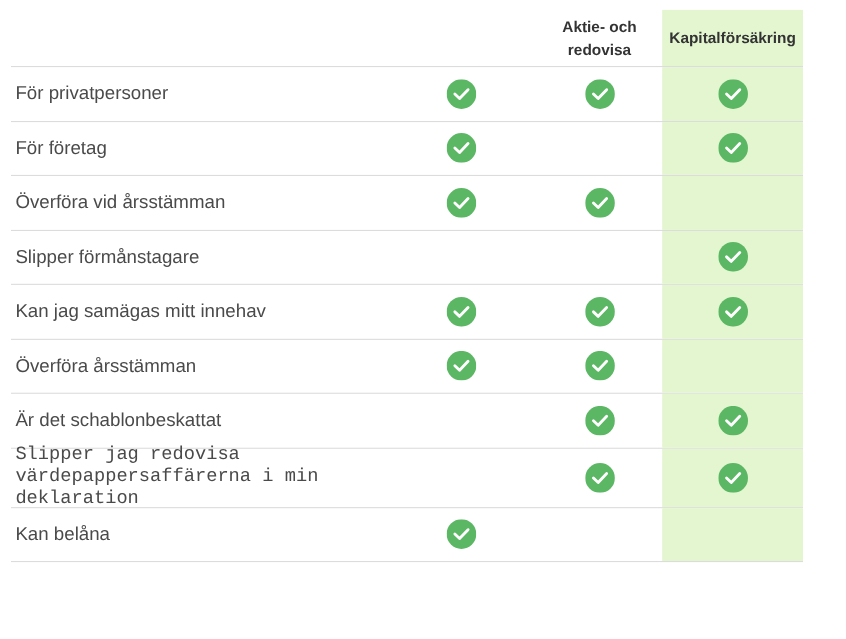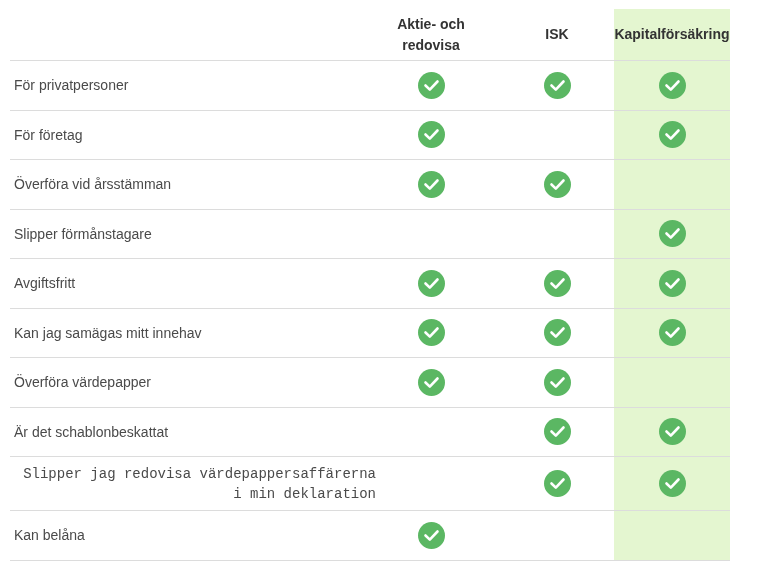--- a/index.html
+++ b/index.html
@@ -36,56 +36,52 @@
   }
   .row.two-line { height: 54px; font-family: Liberation Mono, monospace; }
   .label-cell {
     flex: 1;
     display: flex;
     align-items: center;
     padding-left: 4px;
     padding-right: 10px;
   }
   .row-label {
-    font-size: 14px;
+    font-size: 17px;
     line-height: 20px;
     color: var(--text);
-    text-align: right;
   }
   .check-cell {
     width: 90px;
     display: flex;
     align-items: center;
     justify-content: center;
     flex-shrink: 0;
   }
   .c2 { margin-left: 36px; }
-  .c3 { margin-left: 12px; width: 116px; }
+  .c3 { margin-left: 12px; width: 128px; }
   .highlight { background: var(--highlight-bg); }
   .head-cell {
     font-size: 14px;
     font-weight: bold;
     color: var(--header-text);
     text-align: center;
     line-height: 21px;
   }
   .check-icon-svg { display: block; }
 </style>
 </head>
 <body>
 
 <div class="table-wrap">
   <div class="header-row">
     <div class="label-cell"></div>
     <div class="check-cell c1 head-cell">
       <span>Aktie- och redovisa</span>
     </div>
-    <div class="check-cell c2 head-cell">
-      <span>ISK</span>
-    </div>
     <div class="check-cell c3 head-cell highlight">
       <span>Kapitalförsäkring</span>
     </div>
   </div>
   <div id="rows">
       <div class="row">
     <div class="label-cell">
       <span class="row-label">För privatpersoner</span>
     </div>
     <div class="check-cell c1">
@@ -151,43 +147,20 @@
     <div class="check-cell c2"></div>
     <div class="check-cell c3 highlight">
           <svg class="check-icon-svg" width="27" height="27" viewBox="0 0 27 27">
             <circle cx="13.5" cy="13.5" r="13.5" fill="var(--check-green)"></circle>
             <polyline points="7.5,13.5 11.8,17.6 19.5,9.5" fill="none" stroke="#ffffff" stroke-width="2.6" stroke-linecap="round" stroke-linejoin="round"></polyline>
           </svg>
         </div>
   </div>
       <div class="row">
     <div class="label-cell">
-      <span class="row-label">Avgiftsfritt</span>
-    </div>
-    <div class="check-cell c1">
-          <svg class="check-icon-svg" width="27" height="27" viewBox="0 0 27 27">
-            <circle cx="13.5" cy="13.5" r="13.5" fill="var(--check-green)"></circle>
-            <polyline points="7.5,13.5 11.8,17.6 19.5,9.5" fill="none" stroke="#ffffff" stroke-width="2.6" stroke-linecap="round" stroke-linejoin="round"></polyline>
-          </svg>
-        </div>
-    <div class="check-cell c2">
-          <svg class="check-icon-svg" width="27" height="27" viewBox="0 0 27 27">
-            <circle cx="13.5" cy="13.5" r="13.5" fill="var(--check-green)"></circle>
-            <polyline points="7.5,13.5 11.8,17.6 19.5,9.5" fill="none" stroke="#ffffff" stroke-width="2.6" stroke-linecap="round" stroke-linejoin="round"></polyline>
-          </svg>
-        </div>
-    <div class="check-cell c3 highlight">
-          <svg class="check-icon-svg" width="27" height="27" viewBox="0 0 27 27">
-            <circle cx="13.5" cy="13.5" r="13.5" fill="var(--check-green)"></circle>
-            <polyline points="7.5,13.5 11.8,17.6 19.5,9.5" fill="none" stroke="#ffffff" stroke-width="2.6" stroke-linecap="round" stroke-linejoin="round"></polyline>
-          </svg>
-        </div>
-  </div>
-      <div class="row">
-    <div class="label-cell">
       <span class="row-label">Kan jag samägas mitt innehav</span>
     </div>
     <div class="check-cell c1">
           <svg class="check-icon-svg" width="27" height="27" viewBox="0 0 27 27">
             <circle cx="13.5" cy="13.5" r="13.5" fill="var(--check-green)"></circle>
             <polyline points="7.5,13.5 11.8,17.6 19.5,9.5" fill="none" stroke="#ffffff" stroke-width="2.6" stroke-linecap="round" stroke-linejoin="round"></polyline>
           </svg>
         </div>
     <div class="check-cell c2">
           <svg class="check-icon-svg" width="27" height="27" viewBox="0 0 27 27">
@@ -197,21 +170,21 @@
         </div>
     <div class="check-cell c3 highlight">
           <svg class="check-icon-svg" width="27" height="27" viewBox="0 0 27 27">
             <circle cx="13.5" cy="13.5" r="13.5" fill="var(--check-green)"></circle>
             <polyline points="7.5,13.5 11.8,17.6 19.5,9.5" fill="none" stroke="#ffffff" stroke-width="2.6" stroke-linecap="round" stroke-linejoin="round"></polyline>
           </svg>
         </div>
   </div>
       <div class="row">
     <div class="label-cell">
-      <span class="row-label">Överföra värdepapper</span>
+      <span class="row-label">Överföra årsstämman</span>
     </div>
     <div class="check-cell c1">
           <svg class="check-icon-svg" width="27" height="27" viewBox="0 0 27 27">
             <circle cx="13.5" cy="13.5" r="13.5" fill="var(--check-green)"></circle>
             <polyline points="7.5,13.5 11.8,17.6 19.5,9.5" fill="none" stroke="#ffffff" stroke-width="2.6" stroke-linecap="round" stroke-linejoin="round"></polyline>
           </svg>
         </div>
     <div class="check-cell c2">
           <svg class="check-icon-svg" width="27" height="27" viewBox="0 0 27 27">
             <circle cx="13.5" cy="13.5" r="13.5" fill="var(--check-green)"></circle>

